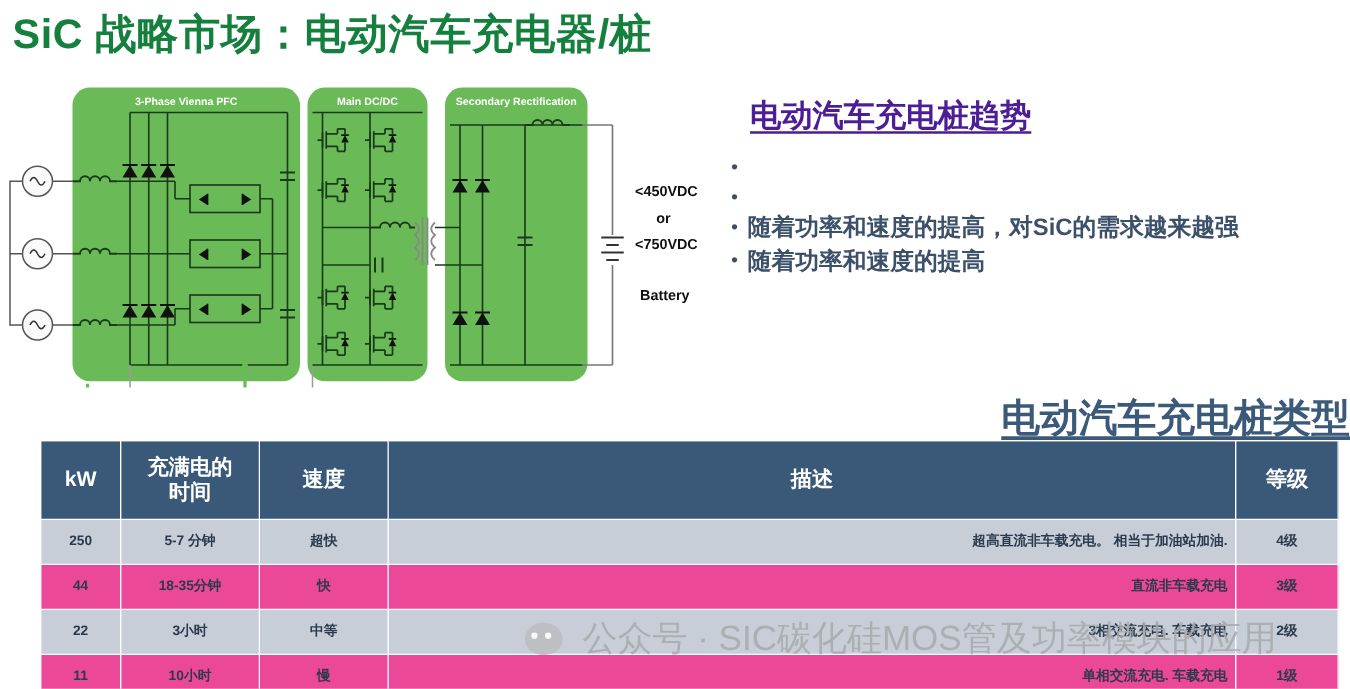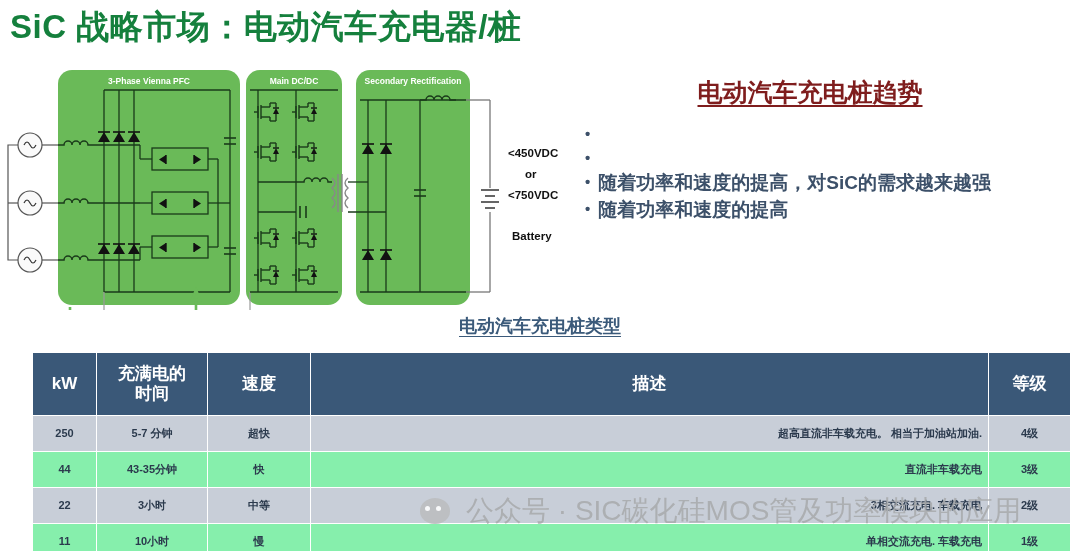--- a/index.html
+++ b/index.html
@@ -12,49 +12,49 @@
     position:absolute;left:10px;top:5px;
     font-size:33px;font-weight:bold;color:#15803d;letter-spacing:.5px;
     white-space:nowrap;
   }
   
   .diagram{position:absolute;left:0px;top:60px;width:560px;height:250px;}
   .diagram svg{display:block;}
   
   .trend-head{
     position:absolute;left:600px;top:76px;width:420px;
-    text-align:center;font-size:25px;font-weight:bold;color:#7f1d1d;
+    font-size:25px;font-weight:bold;color:#4c1d95;
     text-decoration:underline;text-underline-offset:4px;white-space:nowrap;
   }
   .bullets{position:absolute;left:585px;top:122px;width:495px;}
   .bullet{
     display:flex;align-items:flex-start;gap:8px;
     font-size:19px;color:#3c5069;line-height:1.42;font-weight:bold;
     white-space:nowrap;
   }
   .bullet .dot{font-size:15px;line-height:1.6;color:#3c5069;flex:0 0 auto;}
   
   .table-head{
-    position:absolute;left:0;top:314px;width:1080px;text-align:center;
-    font-size:18px;font-weight:bold;color:#3b5a7a;
+    position:absolute;left:0;top:314px;width:1080px;text-align:right;
+    font-size:31px;font-weight:bold;color:#3b5a7a;
     text-decoration:underline;text-underline-offset:4px;
   }
   
   .tbl-wrap{position:absolute;left:32px;top:352px;width:1038px;}
   table.charger{border-collapse:collapse;width:1038px;table-layout:fixed;}
   table.charger th{
     background:#3a5878;color:#ffffff;font-size:17px;font-weight:bold;
     height:58px;border:1px solid #ffffff;padding:2px 4px;line-height:1.15;
   }
   table.charger td{
     font-size:11px;font-weight:bold;color:#2b3a4d;
     height:33px;border:1px solid #ffffff;padding:1px 6px;line-height:1.1;
   }
   tr.odd td{background:#c8ced8;}
-  tr.even td{background:#86efac;}
+  tr.even td{background:#ec4899;}
   td.c{text-align:center;}
   td.l{text-align:right;}
   
   .watermark{
     position:absolute;left:420px;top:492px;display:flex;align-items:center;gap:16px;
     font-size:28px;color:#a9abad;opacity:.88;white-space:nowrap;pointer-events:none;
   }
   .wm-logo{
     width:30px;height:26px;border-radius:50% 50% 48% 48%;
     background:#bcbec0;position:relative;flex:0 0 auto;
@@ -325,21 +325,21 @@
   <tbody>
     <tr class="odd">
       <td class="c">250</td>
       <td class="c">5-7 分钟</td>
       <td class="c">超快</td>
       <td class="l">超高直流非车载充电。 相当于加油站加油.</td>
       <td class="c">4级</td>
     </tr>
     <tr class="even">
       <td class="c">44</td>
-      <td class="c">43-35分钟</td>
+      <td class="c">18-35分钟</td>
       <td class="c">快</td>
       <td class="l">直流非车载充电</td>
       <td class="c">3级</td>
     </tr>
     <tr class="odd">
       <td class="c">22</td>
       <td class="c">3小时</td>
       <td class="c">中等</td>
       <td class="l">3相交流充电. 车载充电</td>
       <td class="c">2级</td>

